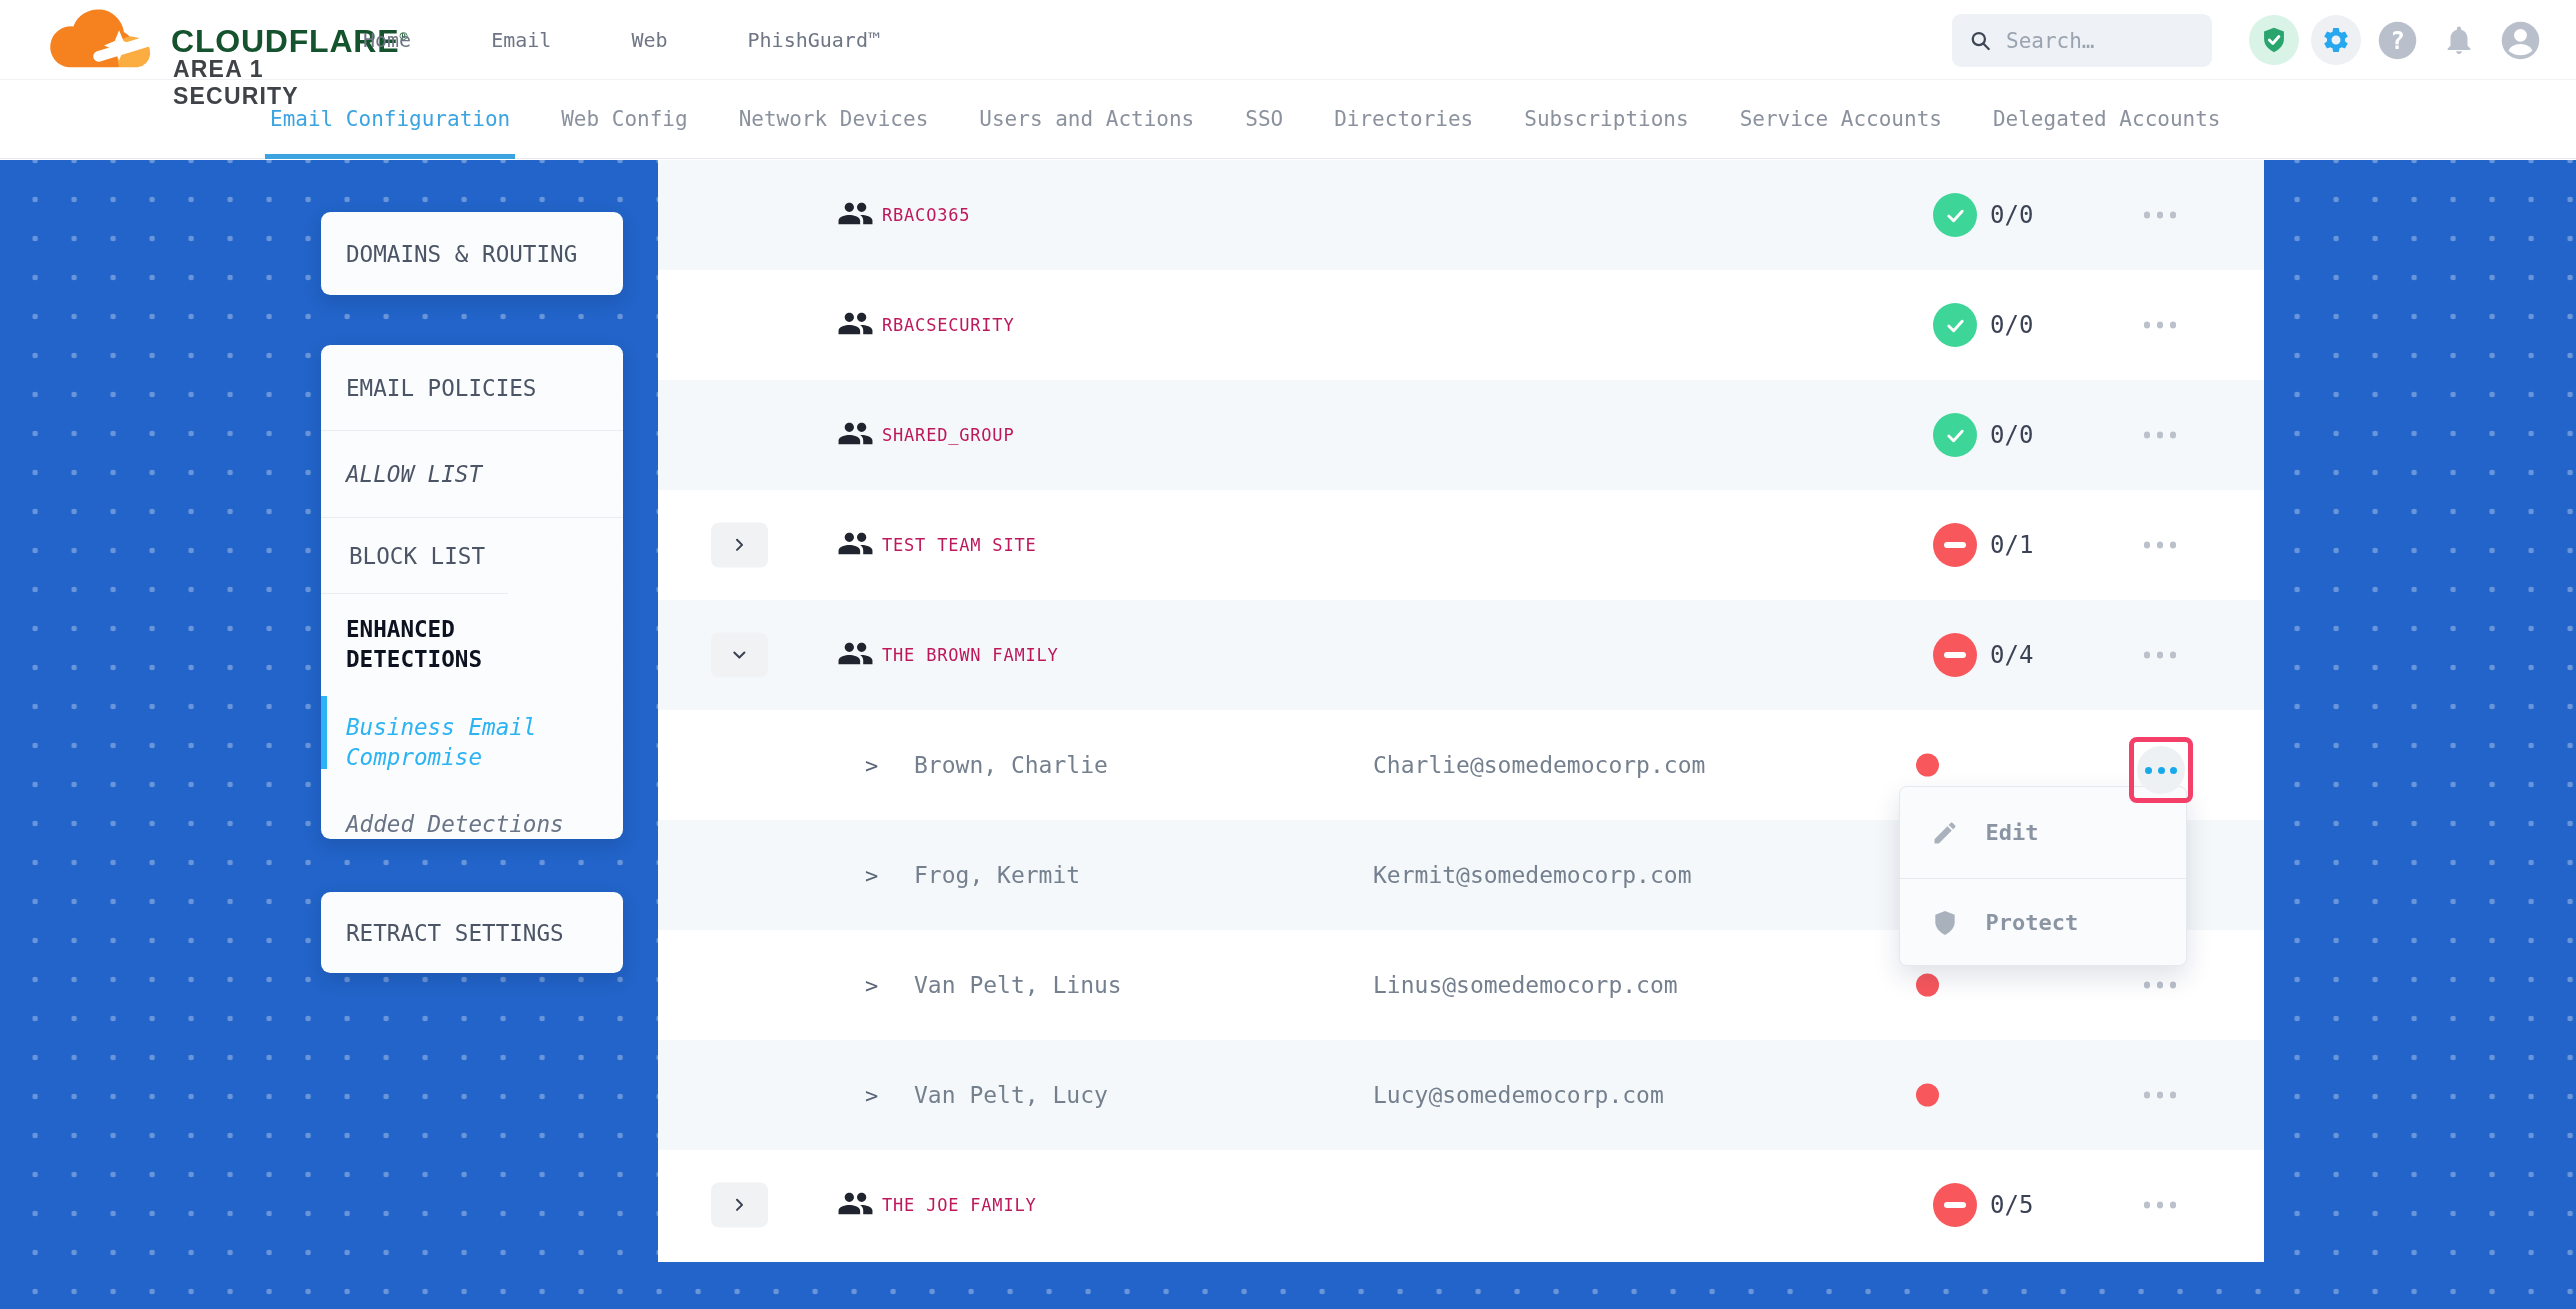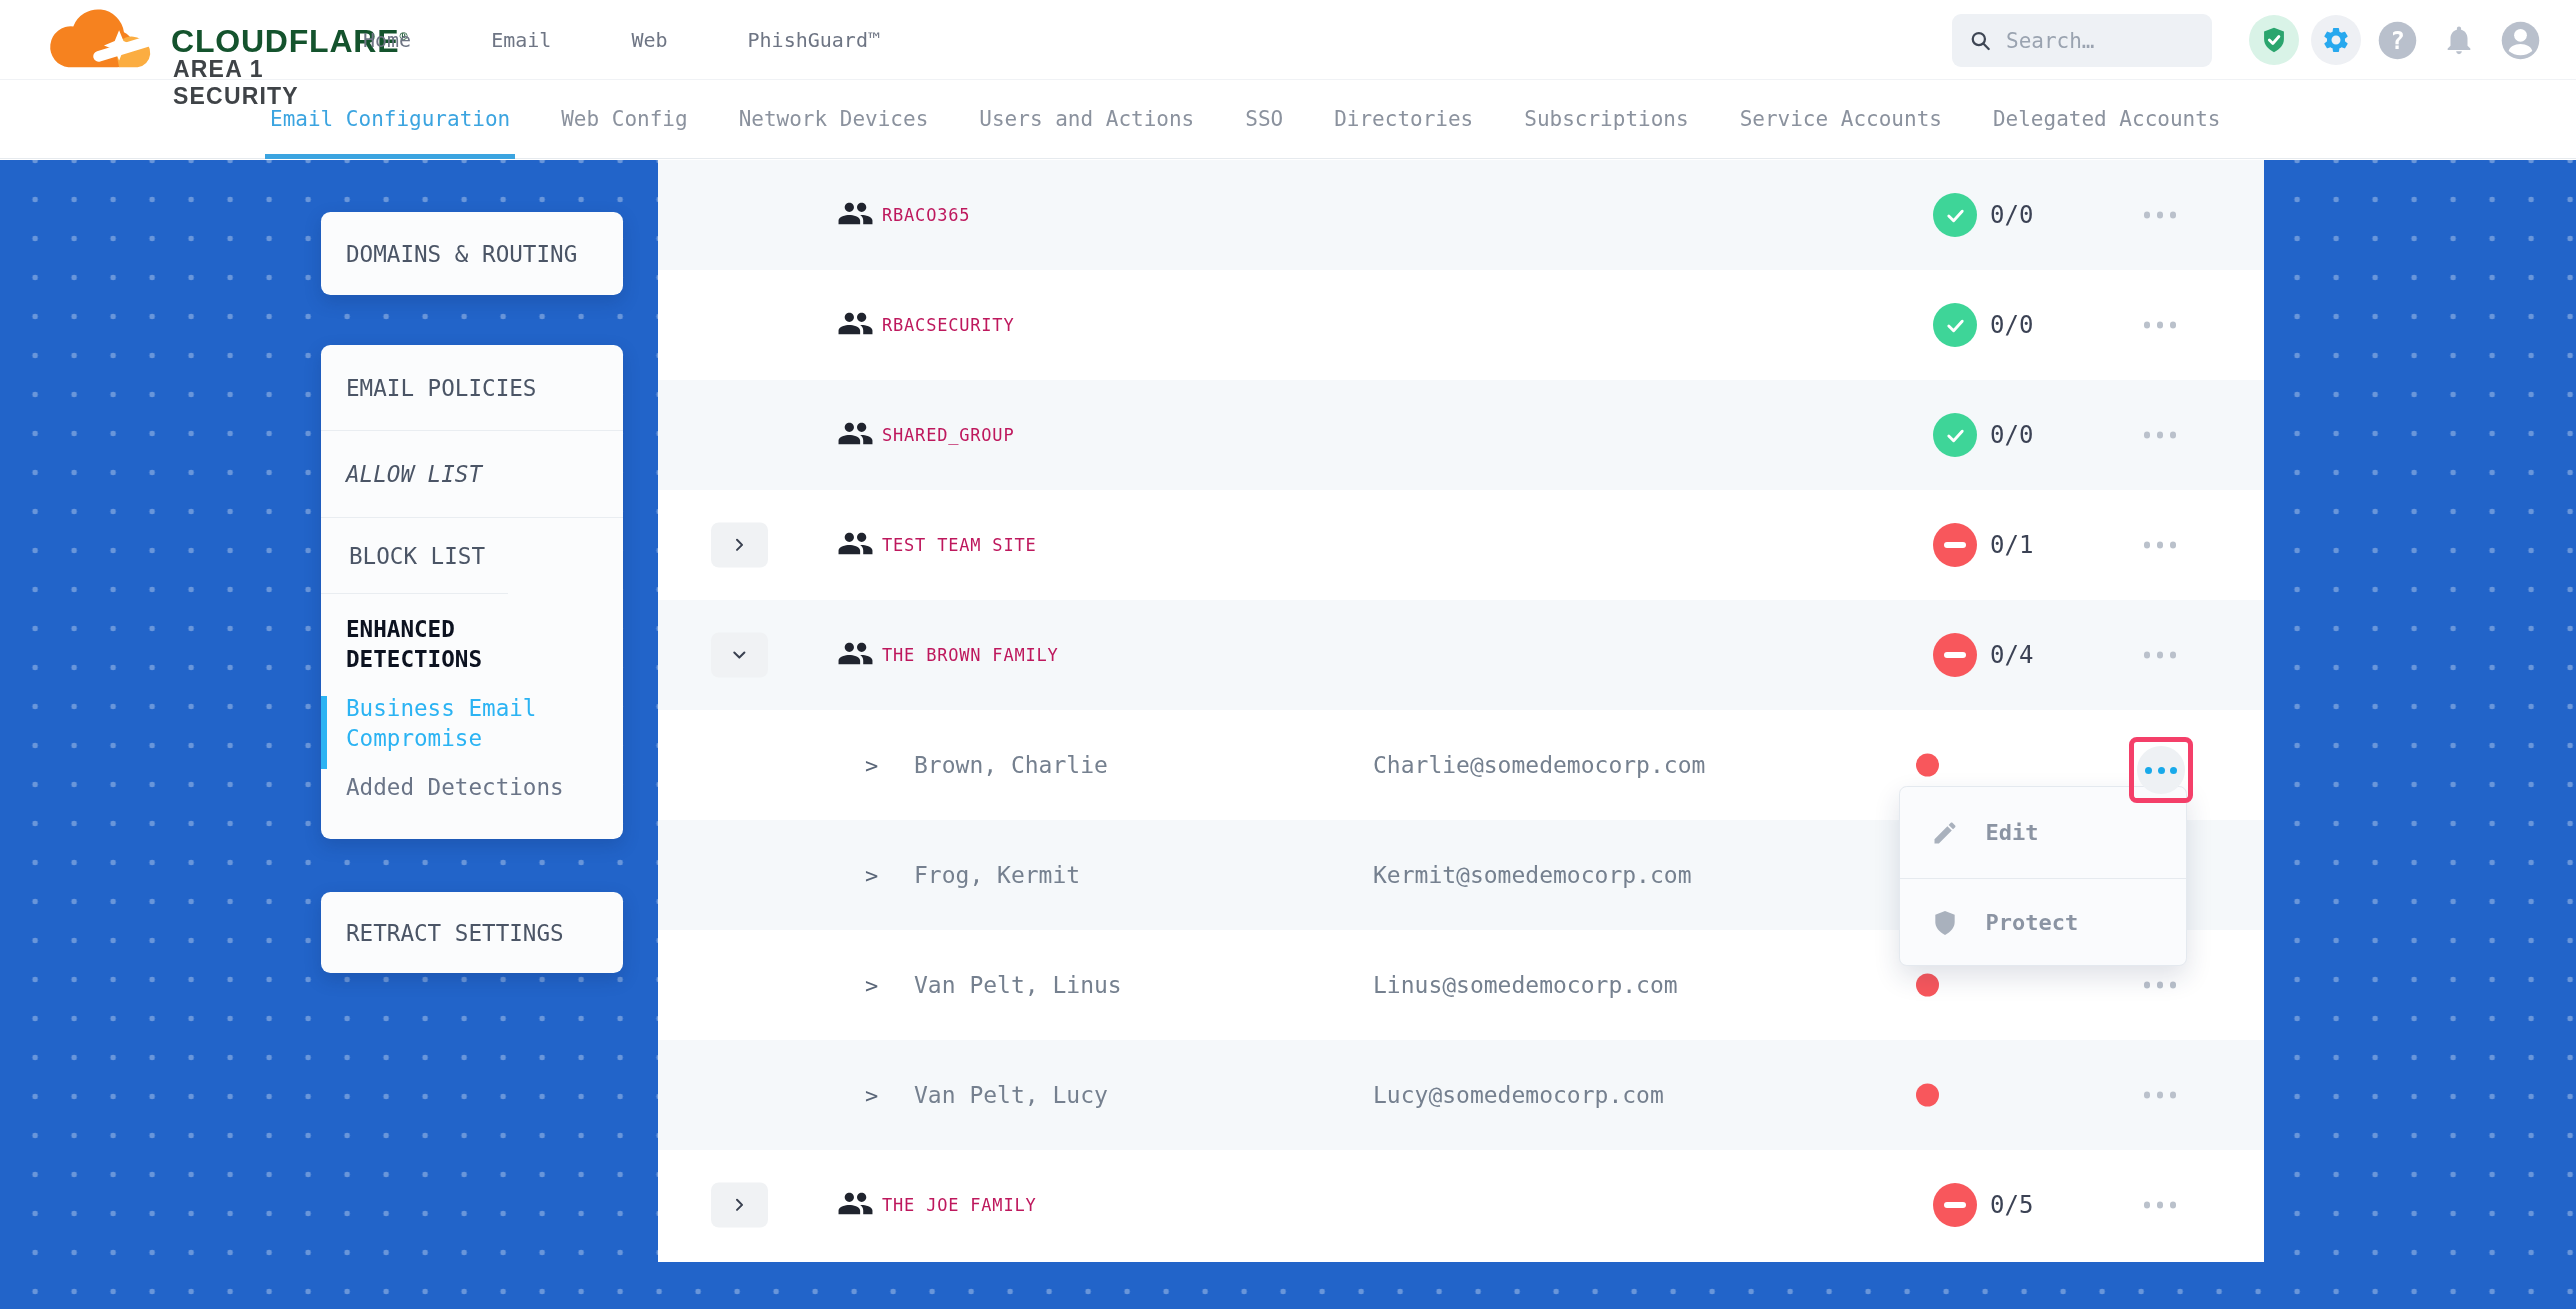--- a/index.html
+++ b/index.html
@@ -47,22 +47,22 @@
   .card-domains{left:321px;top:52px;width:302px;height:83px;display:flex;align-items:center;}
   .card-policies{left:321px;top:185px;width:302px;height:494px;}
   .card-retract{left:321px;top:732px;width:302px;height:81px;display:flex;align-items:center;}
   .side-label{font-size:22.6px;color:#4b5566;padding-left:25px;}
   .pol-item{display:flex;align-items:center;padding-left:25px;box-sizing:border-box;position:relative;}
   .pol-item.h109{height:85px;} .pol-item.h112{height:87px;border-top:0.8px solid #e9edf1;font-style:italic;}
   .pol-item.h98{height:76px;border-top:0.8px solid #e9edf1;padding-left:28px;}
   .pol-head{height:100px;border-top:0.8px solid #e9edf1;display:flex;align-items:center;
             padding-left:25px;box-sizing:border-box;font-size:22.6px;font-weight:bold;color:#0c1220;
             line-height:30px;white-space:pre-line;}
-  .pol-link{display:flex;align-items:flex-start;padding-left:25px;box-sizing:border-box;position:relative;
-            font-size:22.6px;line-height:30px;cursor:pointer;}
+  .pol-link{display:flex;align-items:flex-end;padding-left:25px;box-sizing:border-box;position:relative;
+            font-size:22.6px;line-height:30px;cursor:pointer;font-style:italic;}
   .pol-link.bec{height:79px;color:#2bb3f3;}
   .pol-link.bec::before{content:"";position:absolute;left:0;top:3.1px;bottom:3.1px;width:6.2px;background:#2bb3f3;}
   .pol-link.added{height:67px;color:#6a7487;}
   .side-text{font-size:22.6px;color:#4b5566;}
 
   
   .panel{position:absolute;left:658px;top:0;width:1606px;height:1102px;background:#fff;}
   .row{position:relative;height:110px;}
   .row.alt{background:#f5f8fa;}
   .expand-btn{position:absolute;left:53px;top:50%;transform:translateY(-50%);width:57px;height:45px;

